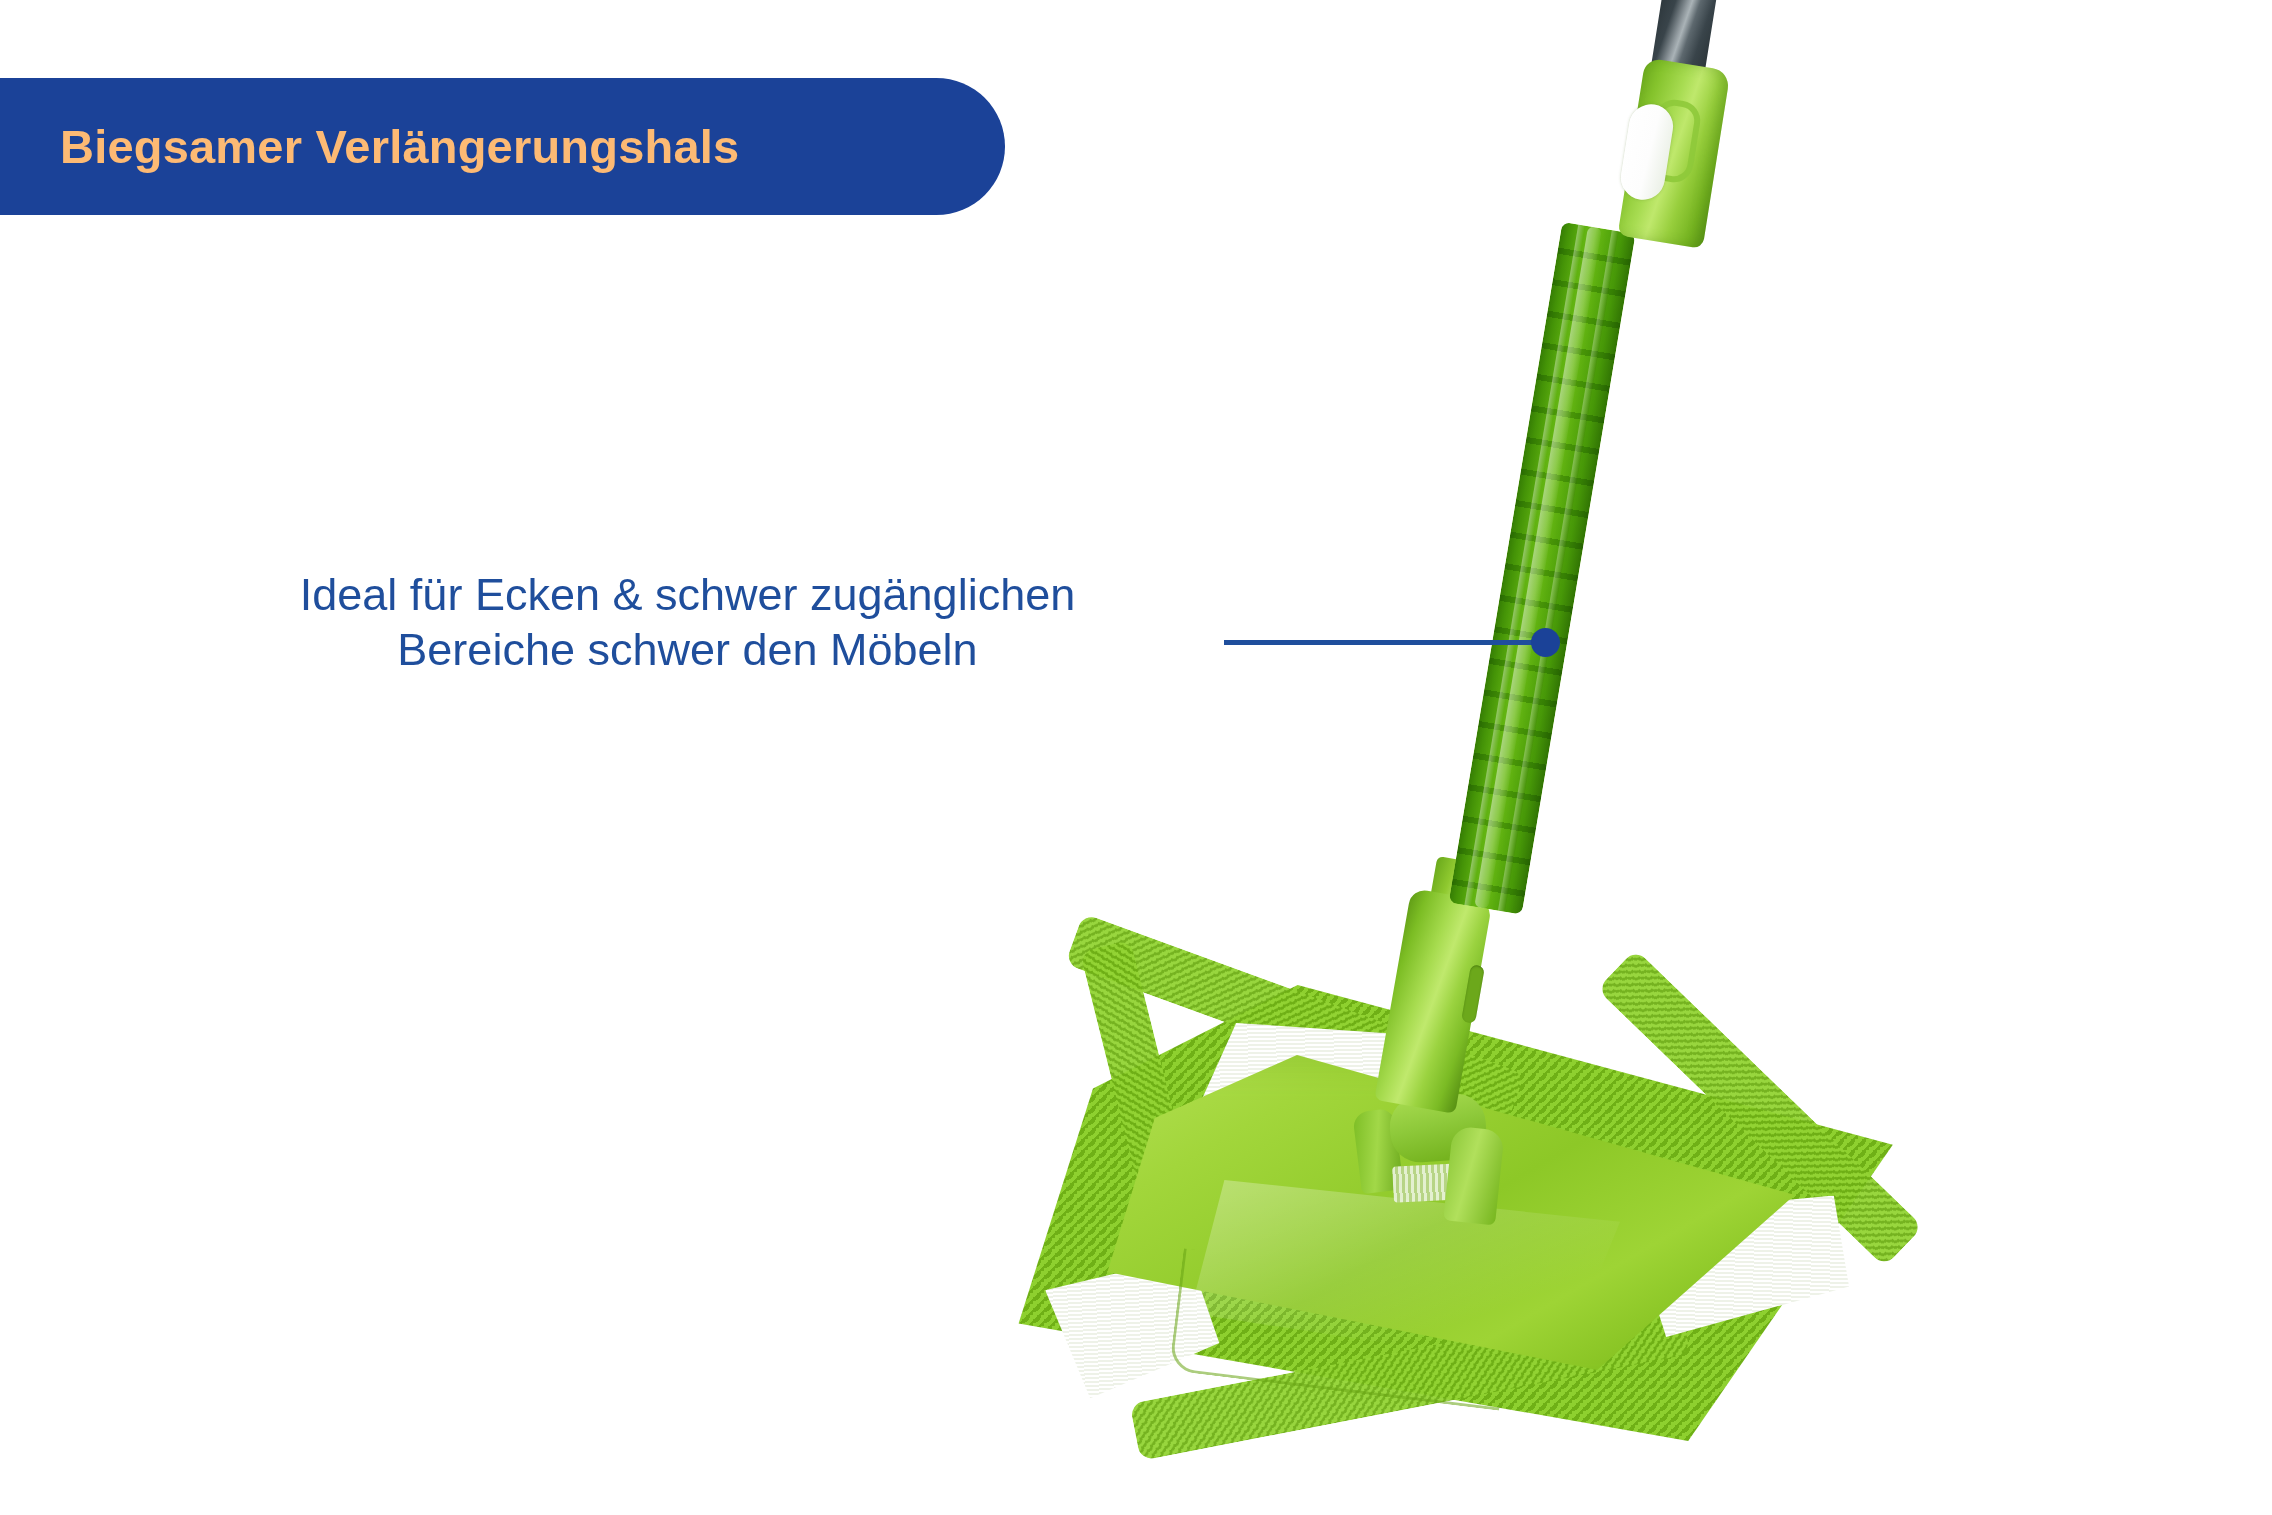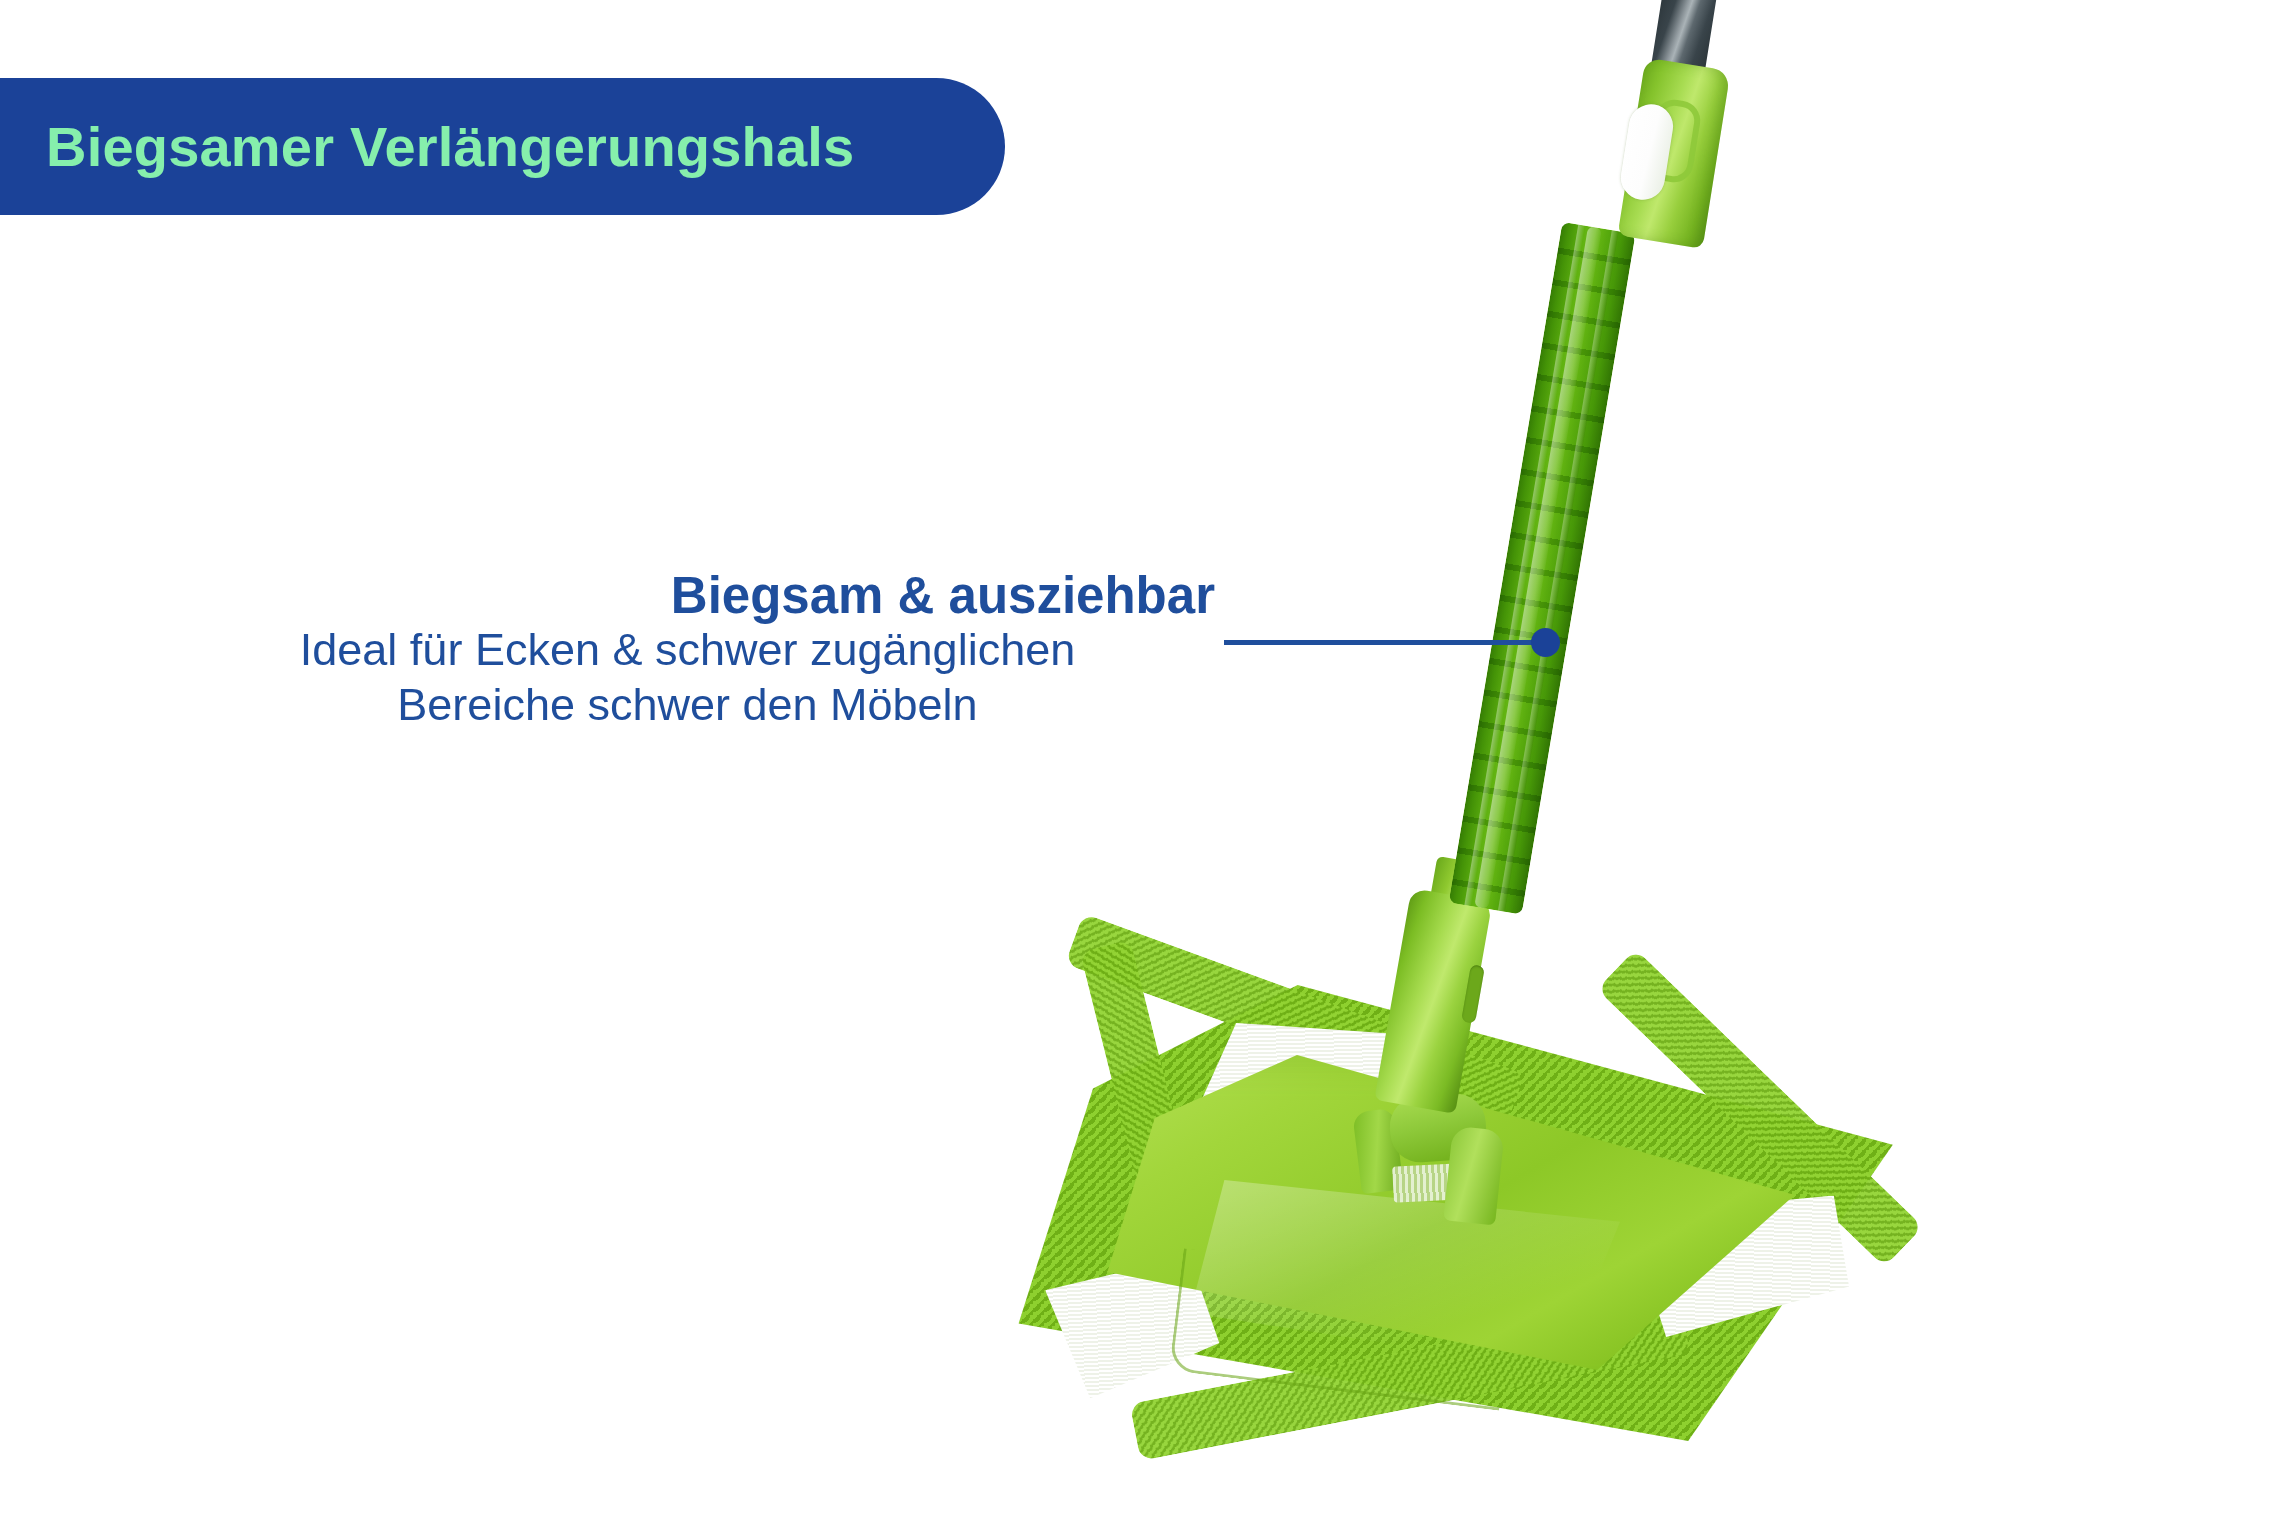--- a/index.html
+++ b/index.html
@@ -26,25 +26,25 @@
     top: 78px;
     width: 1005px;
     height: 137px;
     background: #1B4298;
     border-top-right-radius: 70px;
     border-bottom-right-radius: 70px;
     display: flex;
     align-items: center;
   }
   .banner-title {
-    color: #86efac;
-    font-size: 56px;
+    color: #fdba74;
+    font-size: 47px;
     font-weight: 700;
     letter-spacing: 0.2px;
-    padding-left: 46px;
+    padding-left: 60px;
     white-space: nowrap;
     line-height: 1;
   }
 
   
   .callout {
     position: absolute;
     left: 150px;
     top: 568px;
     width: 1075px;
@@ -421,21 +421,20 @@
       <div class="neck-rail-r"></div>
     </div>
 
     <div class="pole-dark"></div>
     <div class="collar"></div>
     <div class="collar-btn-ring"></div>
     <div class="collar-btn"></div>
   </div>
 
   <div class="callout">
-    <div class="callout-heading">Biegsam &amp; ausziehbar</div>
     <div class="callout-line">Ideal für Ecken &amp; schwer zugänglichen</div>
     <div class="callout-line">Bereiche schwer den Möbeln</div>
   </div>
 
   <div class="leader"></div>
   <div class="leader-dot"></div>
 
 </div>
 
 </body></html>

